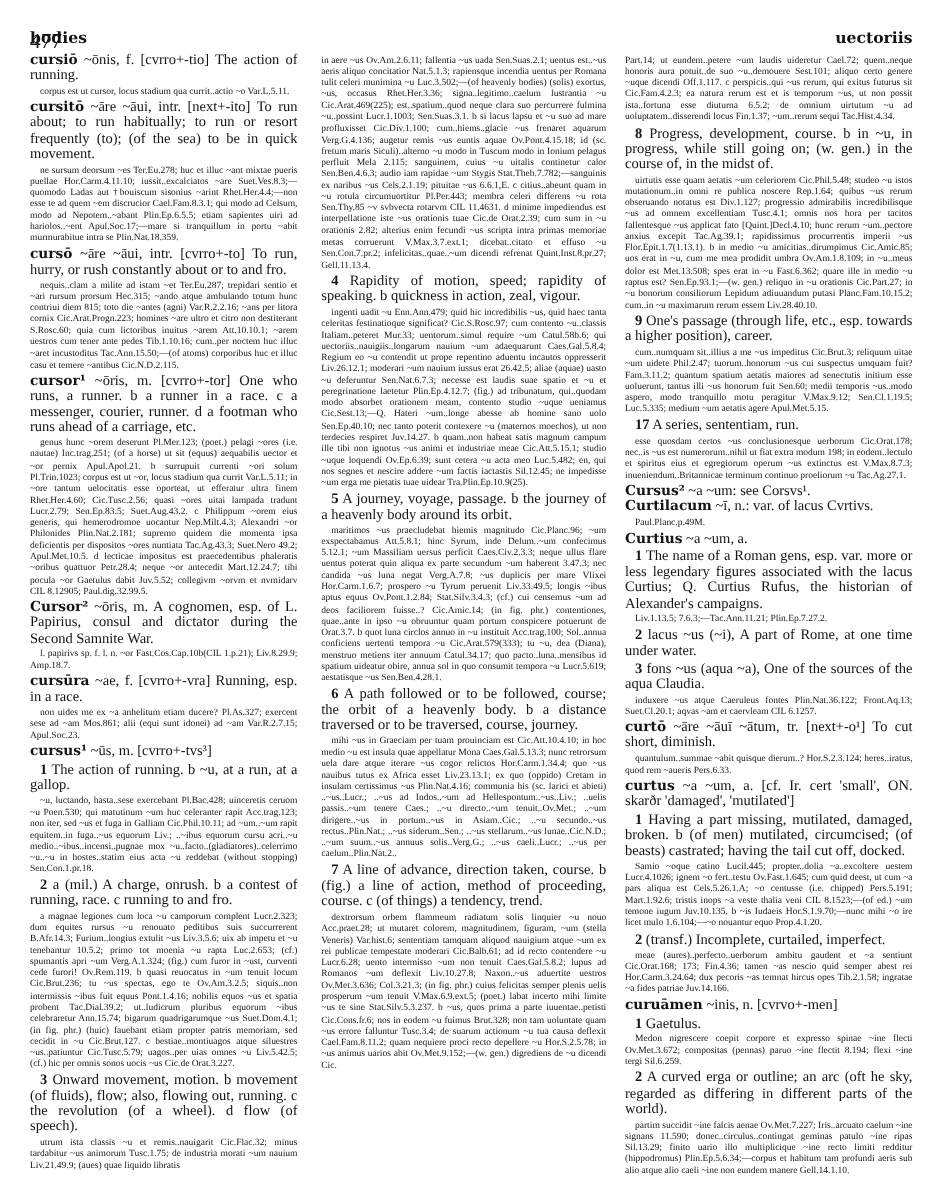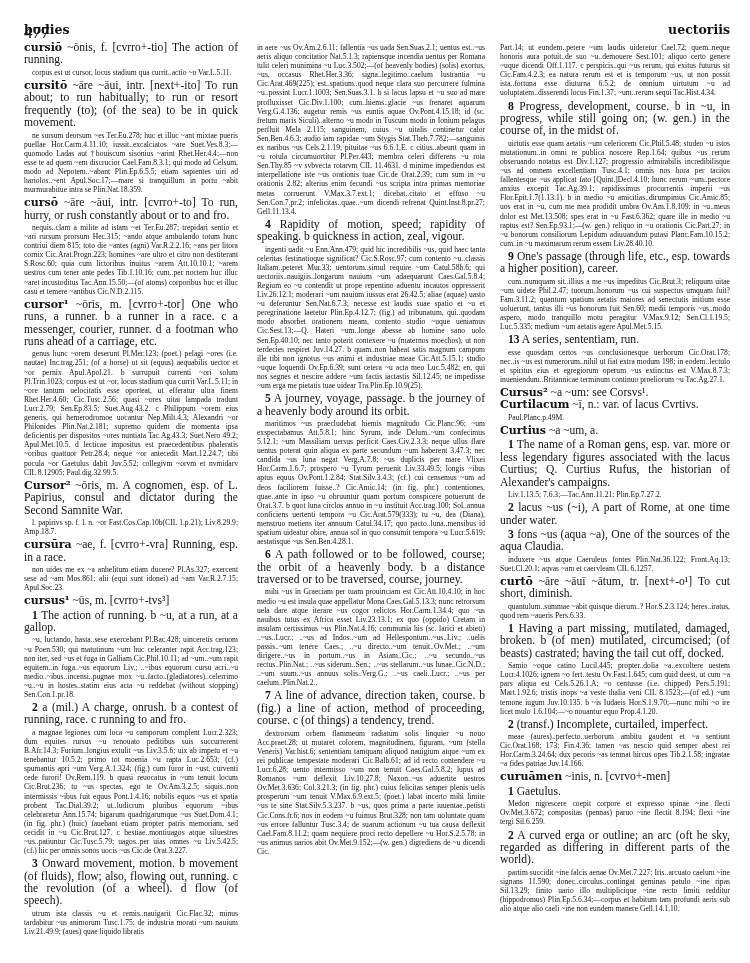--- a/index.html
+++ b/index.html
@@ -61,33 +61,34 @@
       <p class="cit">mihi ~us in Graeciam per tuam prouinciam est Cic.Att.10.4.10; in hoc medio ~u est insula quae appellatur Mona Caes.Gal.5.13.3; nunc retrorsum uela dare atque iterare ~us cogor relictos Hor.Carm.1.34.4; quo ~us nauibus tutus ex Africa esset Liv.23.13.1; ex quo (oppido) Cretam in insulam certissimus ~us Plin.Nat.4.16; communia his (sc. larici et abieti) ..~us..Lucr.; ..~us ad Indos..~um ad Hellespontum..~us..Liv.; ..uelis passis..~um tenere Caes.; ..~u directo..~um tenuit..Ov.Met.; ..~um dirigere..~us in portum..~us in Asiam..Cic.; ..~u secundo..~us rectus..Plin.Nat.; ..~us siderum..Sen.; ..~us stellarum..~us lunae..Cic.N.D.; ..~um suum..~us annuus solis..Verg.G.; ..~us caeli..Lucr.; ..~us per caelum..Plin.Nat.2..</p>
       <p class="sense"><span class="num">7</span><span> A line of advance, direction taken, course. b (fig.) a line of action, method of proceeding, course. c (of things) a tendency, trend.</span></p>
       <p class="cit">dextrorsum orbem flammeum radiatum solis linquier ~u nouo Acc.praet.28; ut mutaret colorem, magnitudinem, figuram, ~um (stella Veneris) Var.hist.6; sententiam tamquam aliquod nauigium atque ~um ex rei publicae tempestate moderari Cic.Balb.61; ad id recto contendere ~u Lucr.6.28; uento intermisso ~um non tenuit Caes.Gal.5.8.2; lupus ad Romanos ~um deflexit Liv.10.27.8; Naxon..~us aduertite uestros Ov.Met.3.636; Col.3.21.3; (in fig. phr.) cuius felicitas semper plenis uelis prosperum ~um tenuit V.Max.6.9.ext.5; (poet.) labat incerto mihi limite ~us te sine Stat.Silv.5.3.237. b ~us, quos prima a parte iuuentae..petisti Cic.Cons.fr.6; nos in eodem ~u fuimus Brut.328; non tam uoluntate quam ~us errore falluntur Tusc.3.4; de suarum actionum ~u tua causa deflexit Cael.Fam.8.11.2; quam nequiere proci recto depellere ~u Hor.S.2.5.78; in ~us animus uarios abit Ov.Met.9.152;—(w. gen.) digrediens de ~u dicendi Cic.</p>
     </div>
   <div class="col col-3">
       <p class="cit cont">Part.14; ut eundem..petere ~um laudis uideretur Cael.72; quem..neque honoris aura potuit..de suo ~u..demouere Sest.101; aliquo certo genere ~uque dicendi Off.1.117. c perspicis..qui ~us rerum, qui exitus futurus sit Cic.Fam.4.2.3; ea natura rerum est et is temporum ~us, ut non possit ista..fortuna esse diuturna 6.5.2; de omnium uirtutum ~u ad uoluptatem..disserendi locus Fin.1.37; ~um..rerum sequi Tac.Hist.4.34.</p>
       <p class="sense"><span class="num">8</span><span> Progress, development, course. b in ~u, in progress, while still going on; (w. gen.) in the course of, in the midst of.</span></p>
       <p class="cit">uirtutis esse quam aetatis ~um celeriorem Cic.Phil.5.48; studeo ~u istos mutationum..in omni re publica noscere Rep.1.64; quibus ~us rerum obseruando notatus est Div.1.127; progressio admirabilis incredibilisque ~us ad omnem excellentiam Tusc.4.1; omnis nos hora per tacitos fallentesque ~us applicat fato [Quint.]Decl.4.10; hunc rerum ~um..pectore anxius excepit Tac.Ag.39.1; rapidissimus procurrentis imperii ~us Flor.Epit.1.7(1.13.1). b in medio ~u amicitias..dirumpimus Cic.Amic.85; uos erat in ~u, cum me mea prodidit umbra Ov.Am.1.8.109; in ~u..meus dolor est Met.13.508; spes erat in ~u Fast.6.362; quare ille in medio ~u raptus est? Sen.Ep.93.1;—(w. gen.) reliquo in ~u orationis Cic.Part.27; in ~u bonorum consiliorum Lepidum adiuuandum putasi Planc.Fam.10.15.2; cum..in ~u maximarum rerum essem Liv.28.40.10.</p>
       <p class="sense"><span class="num">9</span><span> One's passage (through life, etc., esp. towards a higher position), career.</span></p>
       <p class="cit">cum..numquam sit..illius a me ~us impeditus Cic.Brut.3; reliquum uitae ~um uidete Phil.2.47; tuorum..honorum ~us cui suspectus umquam fuit? Fam.3.11.2; quantum spatium aetatis maiores ad senectutis initium esse uoluerunt, tantus illi ~us honorum fuit Sen.60; medii temporis ~us..modo aspero, modo tranquillo motu peragitur V.Max.9.12; Sen.Cl.1.19.5; Luc.5.335; medium ~um aetatis agere Apul.Met.5.15.</p>
-      <p class="sense"><span class="num">13</span><span> A series, sententiam, run.</span></p>
+      <p class="sense"><span class="num">17</span><span> A series, sententiam, run.</span></p>
       <p class="cit">esse quosdam certos ~us conclusionesque uerborum Cic.Orat.178; nec..is ~us est numerorum..nihil ut fiat extra modum 198; in eodem..lectulo et spiritus eius et egregiorum operum ~us extinctus est V.Max.8.7.3; inueniendum..Britannicae terminum continuo proeliorum ~u Tac.Ag.27.1.</p>
       <p class="head"><span class="hw">Cursus²</span><span> ~a ~um: see Corsvs¹.</span></p>
       <p class="head"><span class="hw">Curtilacum</span><span> ~ī, n.: var. of lacus Cvrtivs.</span></p>
       <p class="cit">Paul.Planc.p.49M.</p>
       <p class="head"><span class="hw">Curtius</span><span> ~a ~um, a.</span></p>
       <p class="sense"><span class="num">1</span><span> The name of a Roman gens, esp. var. more or less legendary figures associated with the lacus Curtius; Q. Curtius Rufus, the historian of Alexander's campaigns.</span></p>
       <p class="cit">Liv.1.13.5; 7.6.3;—Tac.Ann.11.21; Plin.Ep.7.27.2.</p>
       <p class="sense"><span class="num">2</span><span> lacus ~us (~i), A part of Rome, at one time under water.</span></p>
       <p class="sense"><span class="num">3</span><span> fons ~us (aqua ~a), One of the sources of the aqua Claudia.</span></p>
       <p class="cit">induxere ~us atque Caeruleus fontes Plin.Nat.36.122; Front.Aq.13; Suet.Cl.20.1; aqvas ~am et caervleam CIL 6.1257.</p>
       <p class="head"><span class="hw">curtō</span><span> ~āre ~āuī ~ātum, tr. [next+-o¹] To cut short, diminish.</span></p>
       <p class="cit">quantulum..summae ~abit quisque dierum..? Hor.S.2.3.124; heres..iratus, quod rem ~aueris Pers.6.33.</p>
+      <p class="head"><span class="hw">curtus</span><span> ~a ~um, a. [cf. Ir. cert 'small', ON. skarðr 'damaged', 'mutilated']</span></p>
       <p class="sense"><span class="num">1</span><span> Having a part missing, mutilated, damaged, broken. b (of men) mutilated, circumcised; (of beasts) castrated; having the tail cut off, docked.</span></p>
       <p class="cit">Samio ~oque catino Lucil.445; propter..dolia ~a..excoltere uestem Lucr.4.1026; ignem ~o fert..testu Ov.Fast.1.645; cum quid deest, ut cum ~a pars aliqua est Cels.5.26.1.A; ~o centusse (i.e. chipped) Pers.5.191; Mart.1.92.6; tristis inops ~a veste thalia veni CIL 8.1523;—(of ed.) ~um temone iugum Juv.10.135. b ~is Iudaeis Hor.S.1.9.70;—nunc mihi ~o ire licet mulo 1.6.104;—~o nouantur equo Prop.4.1.20.</p>
       <p class="sense"><span class="num">2</span><span> (transf.) Incomplete, curtailed, imperfect.</span></p>
       <p class="cit">meae (aures)..perfecto..uerborum ambitu gaudent et ~a sentiunt Cic.Orat.168; 173; Fin.4.36; tamen ~as nescio quid semper abest rei Hor.Carm.3.24.64; dux pecoris ~as temnat hircus opes Tib.2.1.58; ingratae ~a fides patriae Juv.14.166.</p>
       <p class="head"><span class="hw">curuāmen</span><span> ~inis, n. [cvrvo+-men]</span></p>
       <p class="sense"><span class="num">1</span><span> Gaetulus.</span></p>
       <p class="cit">Medon nigrescere coepit corpore et expresso spinae ~ine flecti Ov.Met.3.672; compositas (pennas) paruo ~ine flectit 8.194; flexi ~ine tergi Sil.6.259.</p>
       <p class="sense"><span class="num">2</span><span> A curved erga or outline; an arc (oft he sky, regarded as differing in different parts of the world).</span></p>
       <p class="cit">partim succidit ~ine falcis aenae Ov.Met.7.227; Iris..arcuato caelum ~ine signans 11.590; donec..circulus..contingat geminas patulo ~ine ripas Sil.13.29; finito uario illo multiplicique ~ine recto limiti redditur (hippodromus) Plin.Ep.5.6.34;—corpus et habitum tam profundi aeris sub alio atque alio caeli ~ine non eundem manere Gell.14.1.10.</p>
     </div>

